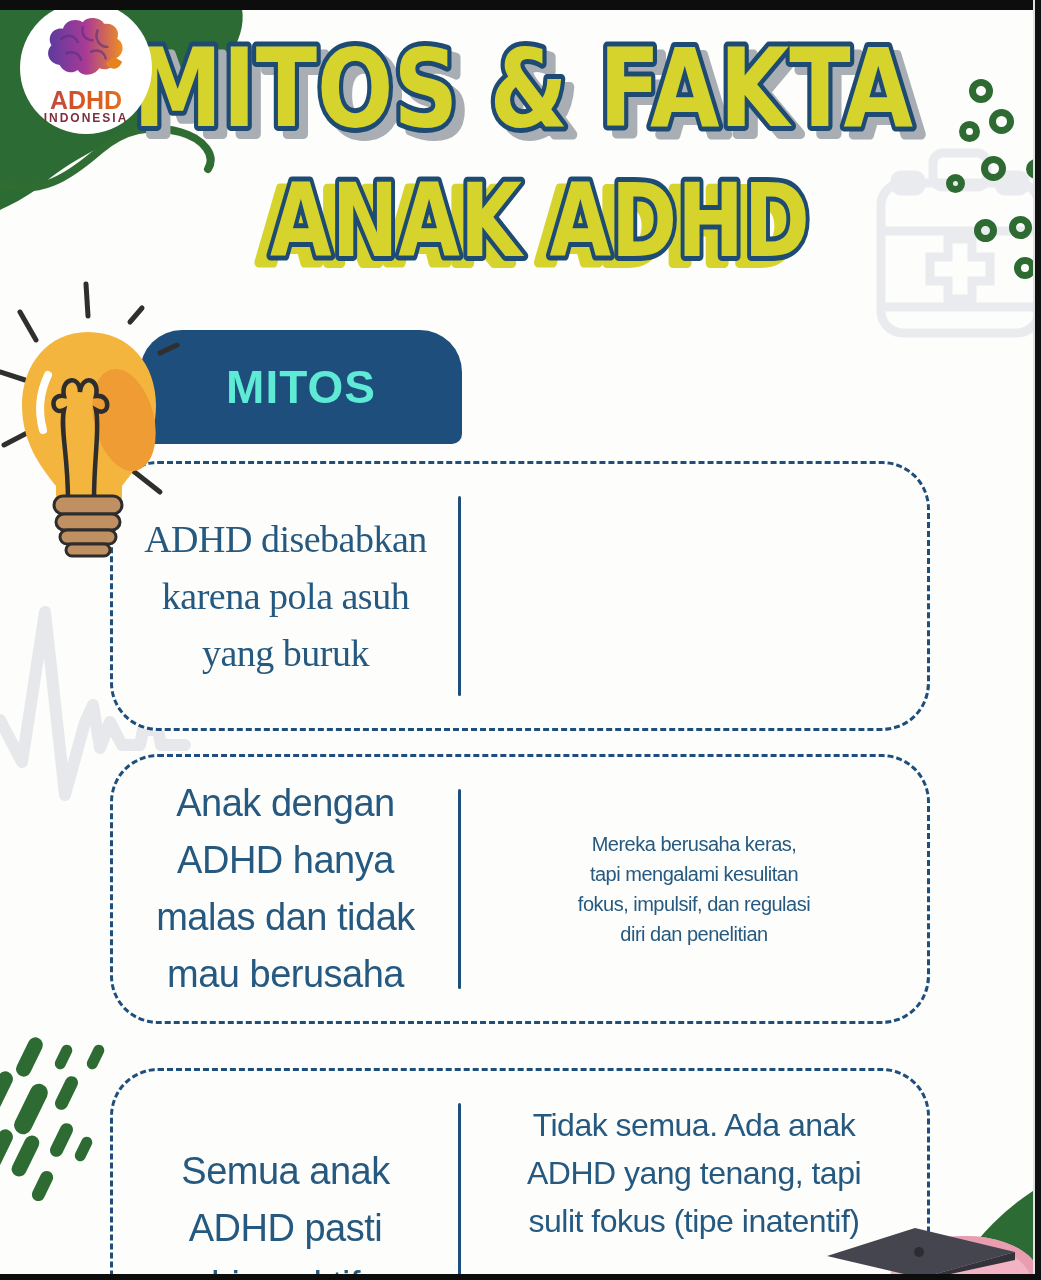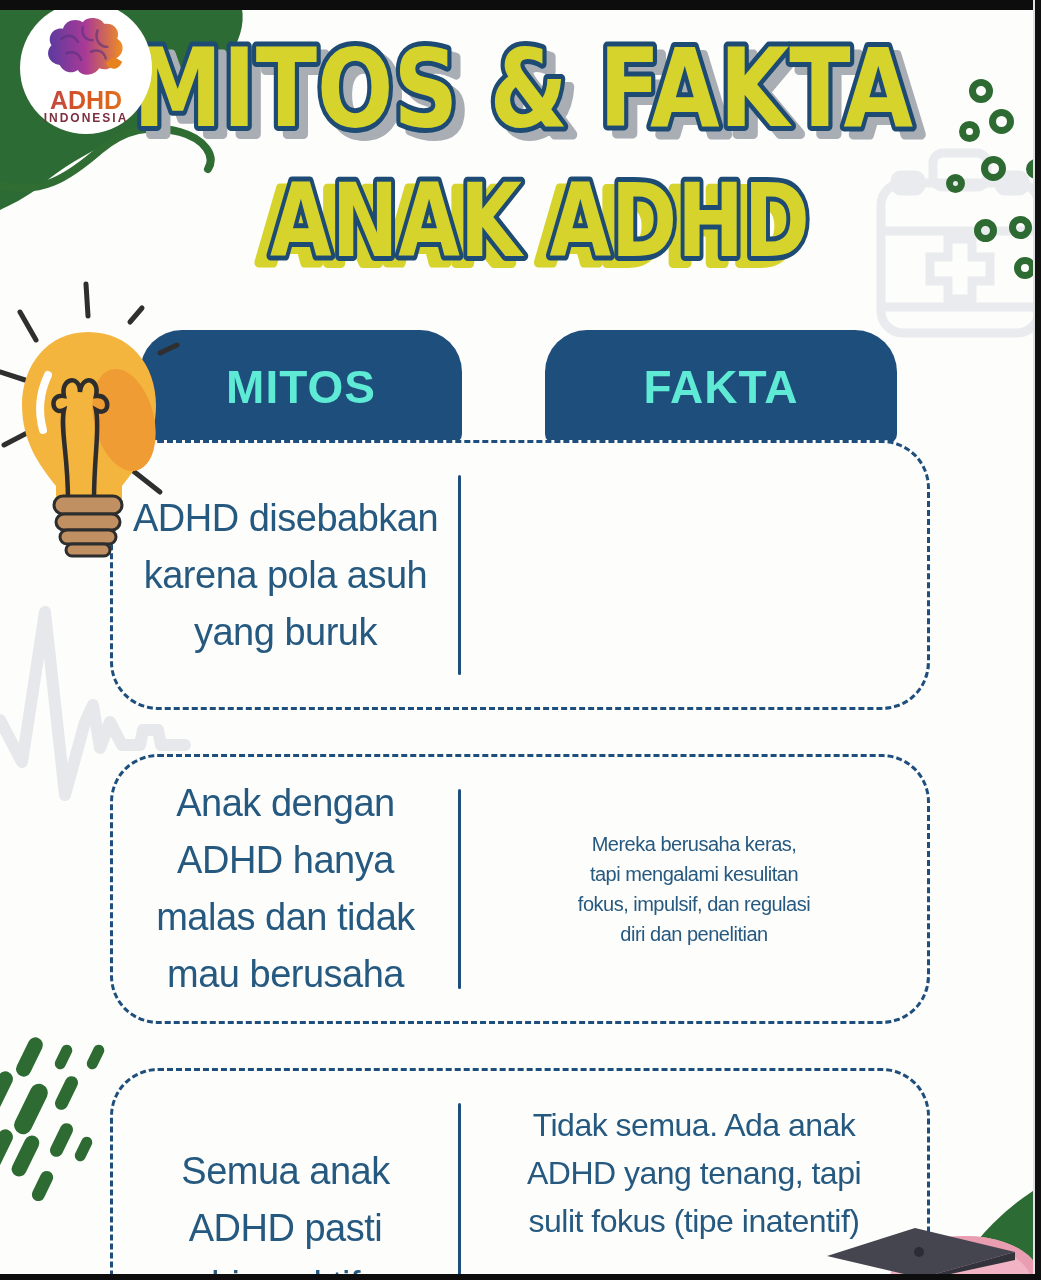--- a/index.html
+++ b/index.html
@@ -59,21 +59,21 @@
     letter-spacing:1px; z-index:2;
   }
   .pill-mitos{left:140px; top:330px; width:322px; height:114px;}
   .pill-fakta{left:545px; top:330px; width:352px; height:114px;}
   
   .row{
     position:absolute; left:110px; width:820px; box-sizing:border-box;
     background:#fdfdfb; border:3px dashed #1d4e7c; border-radius:48px;
     display:flex; z-index:2;
   }
-  .row1{top:440px; height:270px;}
+  .row1{top:461px; height:270px;font-family:Liberation Serif, serif;}
   .row2{top:754px; height:270px;}
   .row3{top:1068px; height:260px; border-bottom:none; border-radius:48px 48px 0 0;}
   .cell{
     color:#265980; text-align:center; white-space:pre-line;
     display:flex; align-items:center; justify-content:center;
     line-height:1.5; letter-spacing:-0.5px;
   }
   .cell.myth{width:345px; font-size:38px;}
   .cell.fact{flex:1; font-size:38px;}
   .row2 .cell.fact{font-size:20px;}
@@ -188,23 +188,20 @@
       <path d="M84,60 C90,70 100,68 104,58 L94,52 Z" fill="#e8821f"></path>
       <path d="M30,30 C38,24 46,26 50,34 M56,16 C54,26 60,32 68,32 M74,20 C70,30 76,40 86,40 M36,48 C44,44 52,48 54,56 M66,46 C74,42 82,46 84,54" stroke="#55307f" stroke-width="3" fill="none" stroke-linecap="round" opacity="0.6"></path>
     </svg>
     <div class="logo-adhd">ADHD</div>
     <div class="logo-ind">INDONESIA</div>
   </div>
 
   <div class="pill pill-mitos">
     <span>MITOS</span>
   </div>
-  <div class="pill pill-fakta">
-    <span>FAKTA</span>
-  </div>
 
   <div class="row row1">
     <div class="cell myth">ADHD disebabkan
 karena pola asuh
 yang buruk</div>
     <div class="vdiv"></div>
   </div>
 
   <div class="row row2">
     <div class="cell myth">Anak dengan

